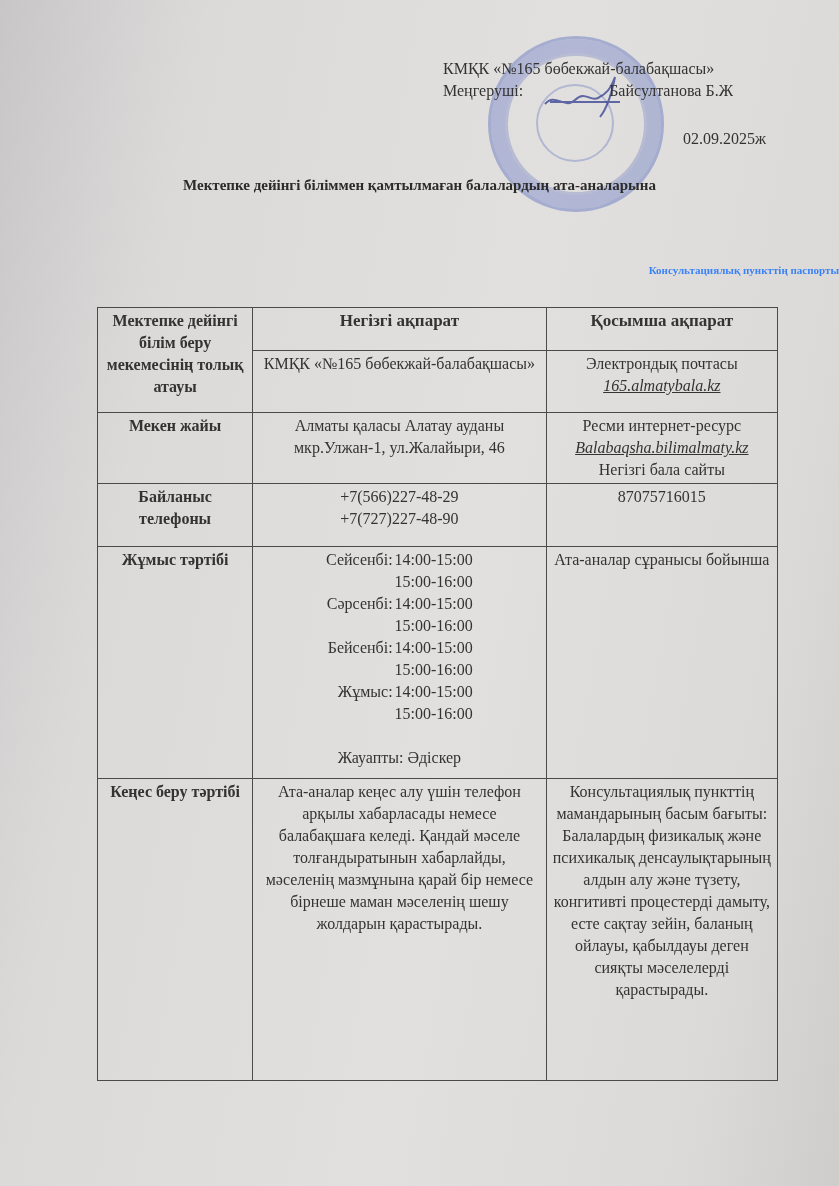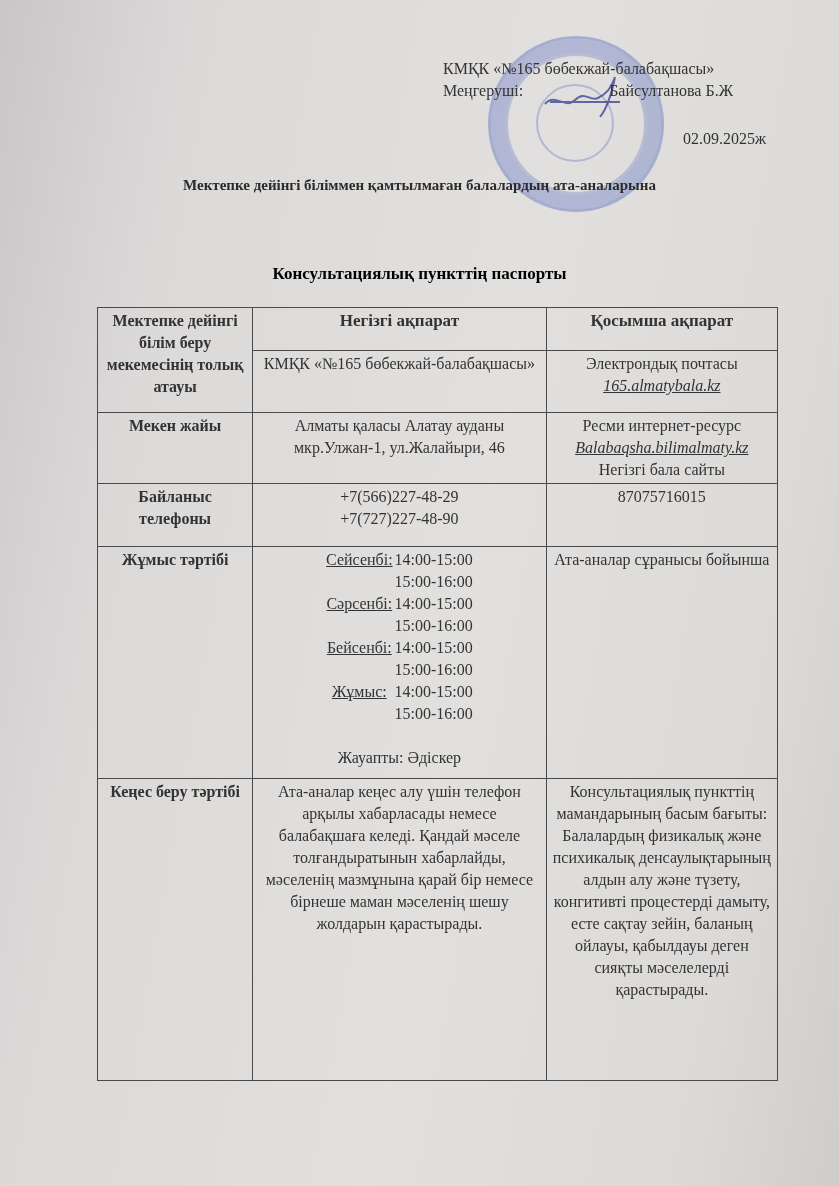--- a/index.html
+++ b/index.html
@@ -33,38 +33,38 @@
   }
   .signature {
     position: absolute; left: 540px; top: 72px; width: 90px; height: 50px; pointer-events:none;
   }
   .title {
     position: absolute; left: 0; width: 839px; top: 174px;
     text-align: center; font-weight: bold; font-size: 15px; line-height: 22px; color: #2b2b2b;
   }
   .subtitle {
     position: absolute; left: 0; width: 839px; top: 264px;
-    text-align: center; font-weight: bold; font-size: 17px; color: #000000;
+    text-align: right; font-weight: bold; font-size: 11px; color: #3b82f6;
   }
   table.passport {
     position: absolute; left: 97px; top: 307px;
     width: 681px; border-collapse: collapse;
     font-size: 16px; line-height: 22px;
   }
   table.passport td {
     border: 1px solid #4a4a4a; vertical-align: top; text-align: center;
     padding: 2px 4px; color: #333;
   }
   td.label { width: 146px; font-weight: bold; color: #2d2d2d; }
   td.main { width: 284px; }
   td.extra { width: 222px; }
   .hdr { font-weight: bold; font-size: 17px; }
   .link { text-decoration: underline; font-style: italic; }
   .sched { display: grid; grid-template-columns: auto auto; justify-content: center; column-gap: 2px; text-align: left; }
-  .sched .day { text-align: center; text-decoration: underline; }
+  .sched .day { text-align: right; }
   .resp { margin-top: 22px; }
 </style>
 </head>
 <body>
 
 <div class="stamp">
     <div class="inner"></div>
   </div>
 <svg class="signature" viewBox="0 0 90 50">
   <path d="M5 32 C15 20, 25 38, 35 28 S50 30, 58 26 S70 18, 75 5 C72 20, 68 35, 60 45 M10 30 L80 30" stroke="rgba(40,50,140,0.7)" stroke-width="2" fill="none"></path>

